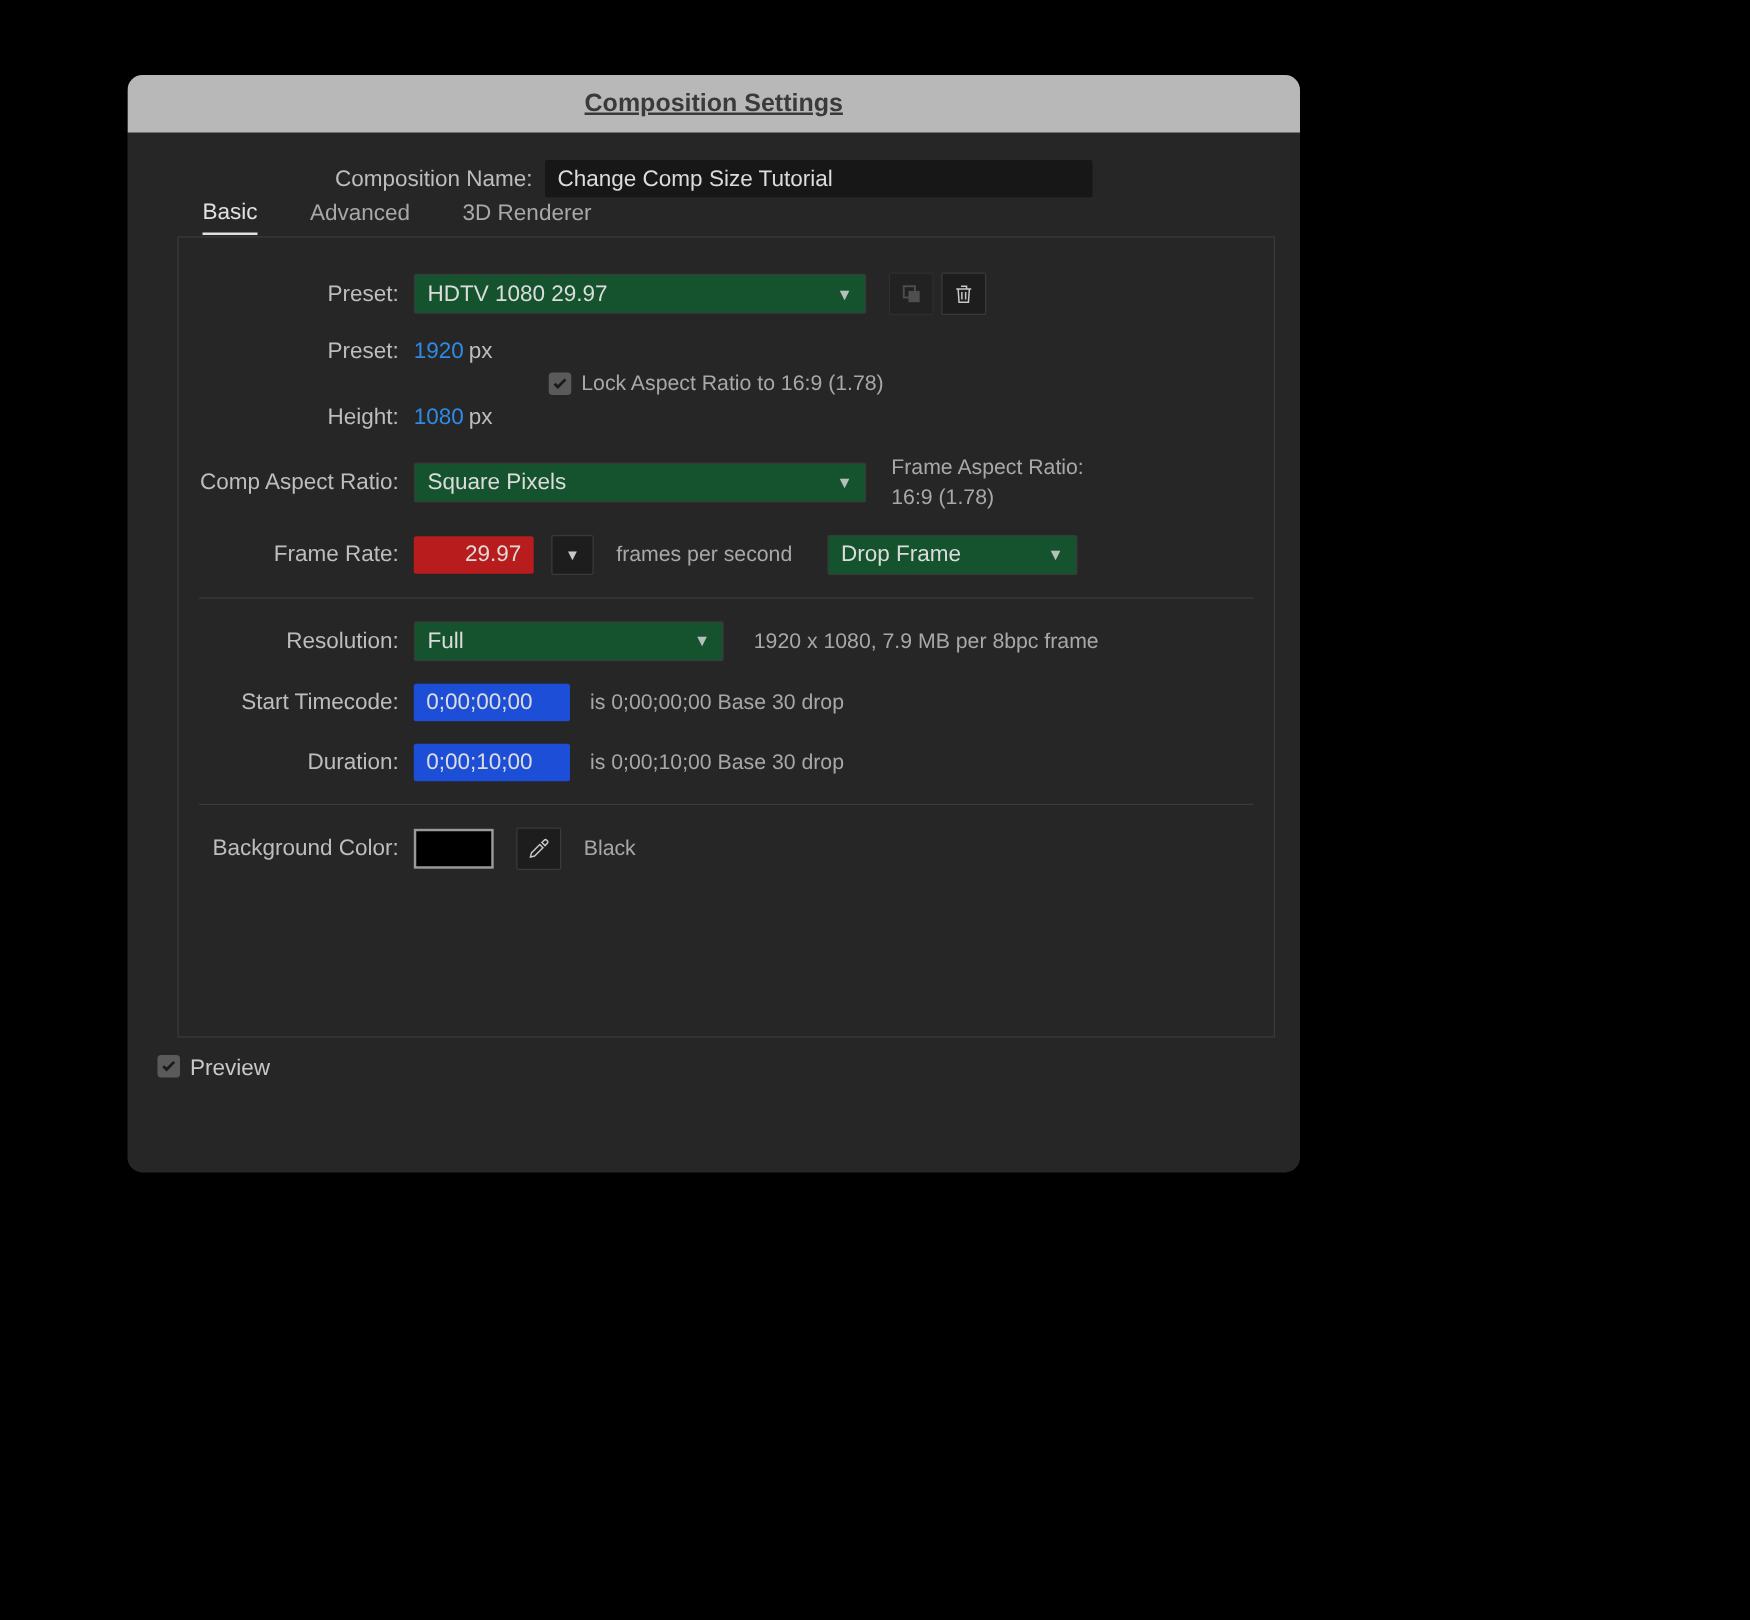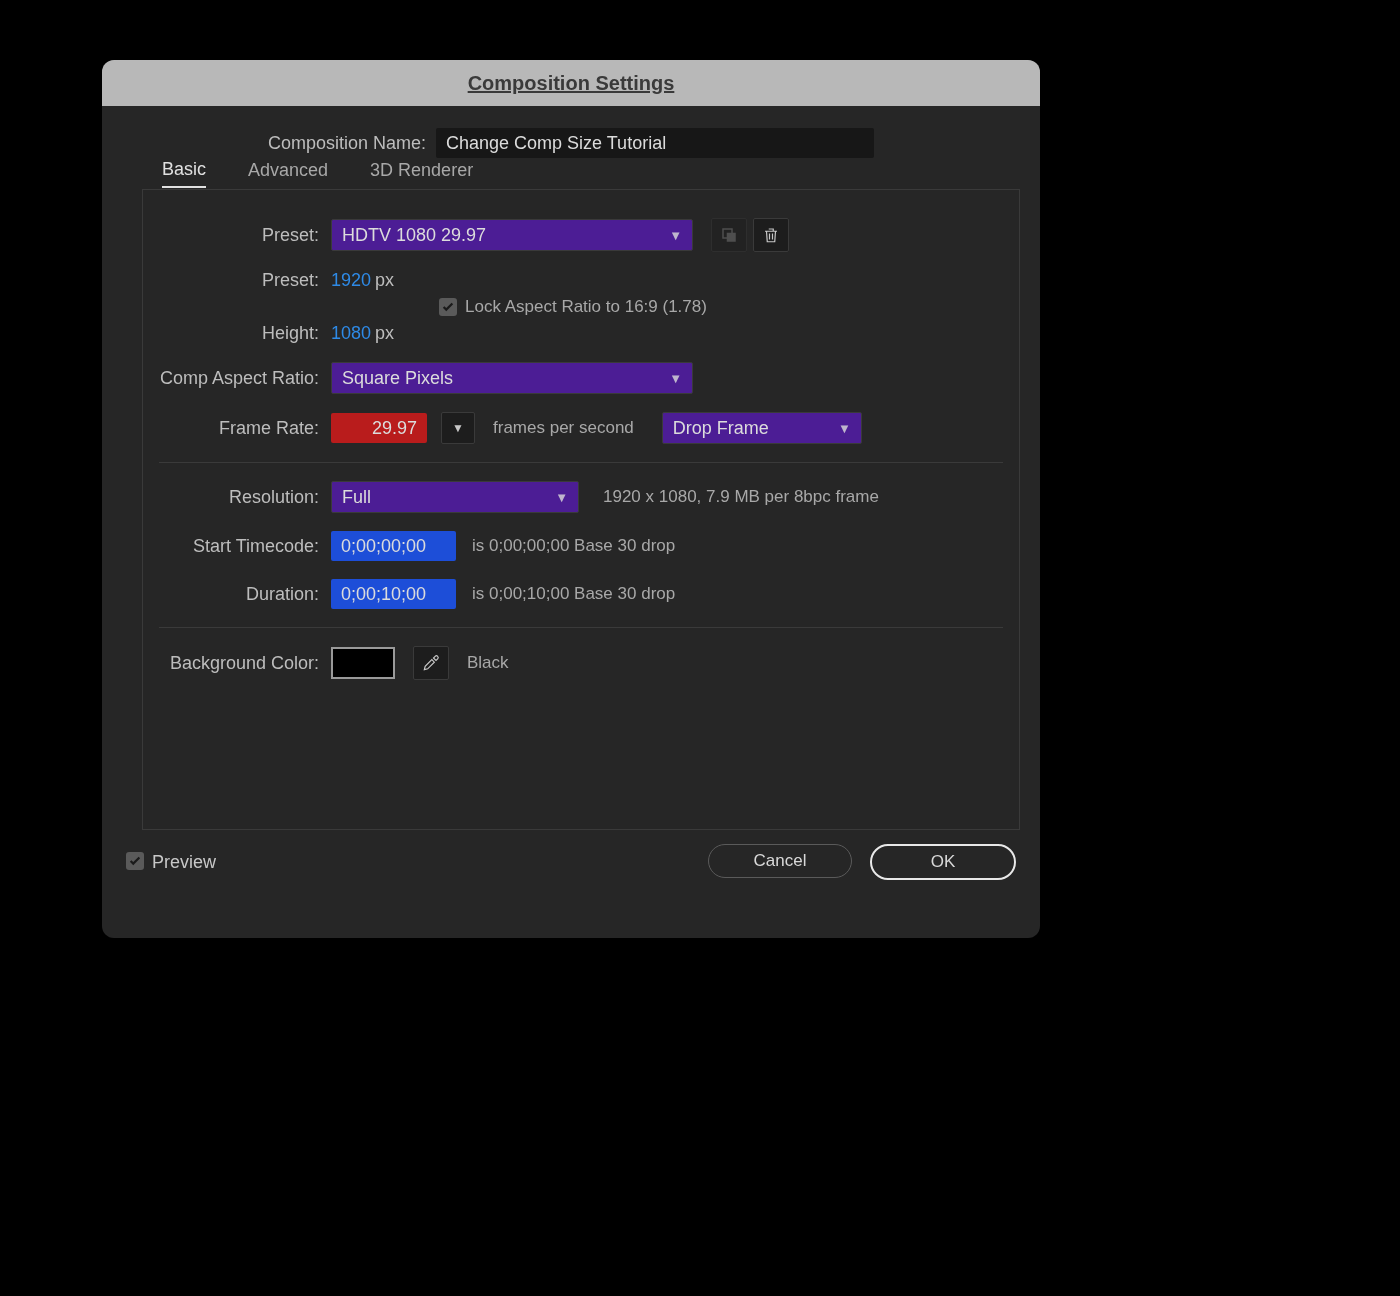--- a/index.html
+++ b/index.html
@@ -95,21 +95,21 @@
     align-items: center;
     margin-bottom: 18px;
   }
   .form-row .lbl {
     width: 160px;
     text-align: right;
     padding-right: 12px;
     color: #bdbdbd;
   }
   .dropdown {
-    background: #4c1d95;
+    background: #14532d;
     border: 1px solid #3a3a3a;
     height: 30px;
     display: flex;
     align-items: center;
     justify-content: space-between;
     padding: 0 10px;
     color: #dcdcdc;
     border-radius: 2px;
     cursor: pointer;
   }
@@ -271,20 +271,24 @@
           <span class="unit">px</span>
         </div>
 
         <div class="form-row">
           <div class="lbl">Comp Aspect Ratio:</div>
           <div class="dropdown" style="width:340px">
             <span>Square Pixels</span>
             <span class="chev">▼</span>
           </div>
           <div style="width:20px"></div>
+          <div class="small-text" style="line-height:1.4">
+            <span>Frame Aspect Ratio:</span><br>
+            <span>16:9 (1.78)</span>
+          </div>
         </div>
 
         <div class="form-row">
           <div class="lbl">Frame Rate:</div>
           <input class="num-input" type="text" value="29.97" style="">
           <div style="width:14px"></div>
           <div class="stepper-btn">
             <span class="chev" style="font-size:12px">▼</span>
           </div>
           <div style="width:18px"></div>
@@ -342,20 +346,16 @@
 
     <div class="footer">
       <div style="display:flex;">
         <span class="checkbox">
           <svg viewBox="0 0 16 16">
               <path d="M3 8 l3 3 l7 -7" fill="none" stroke="#1a1a1a" stroke-width="2.5"></path>
             </svg>
         </span>
         <span>Preview</span>
       </div>
-      <div style="display:flex;gap:18px">
-        <div class="btn">Cancel</div>
-        <div class="btn primary">OK</div>
-      </div>
     </div>
 
   </div>
 </div>
 
 </body></html>

